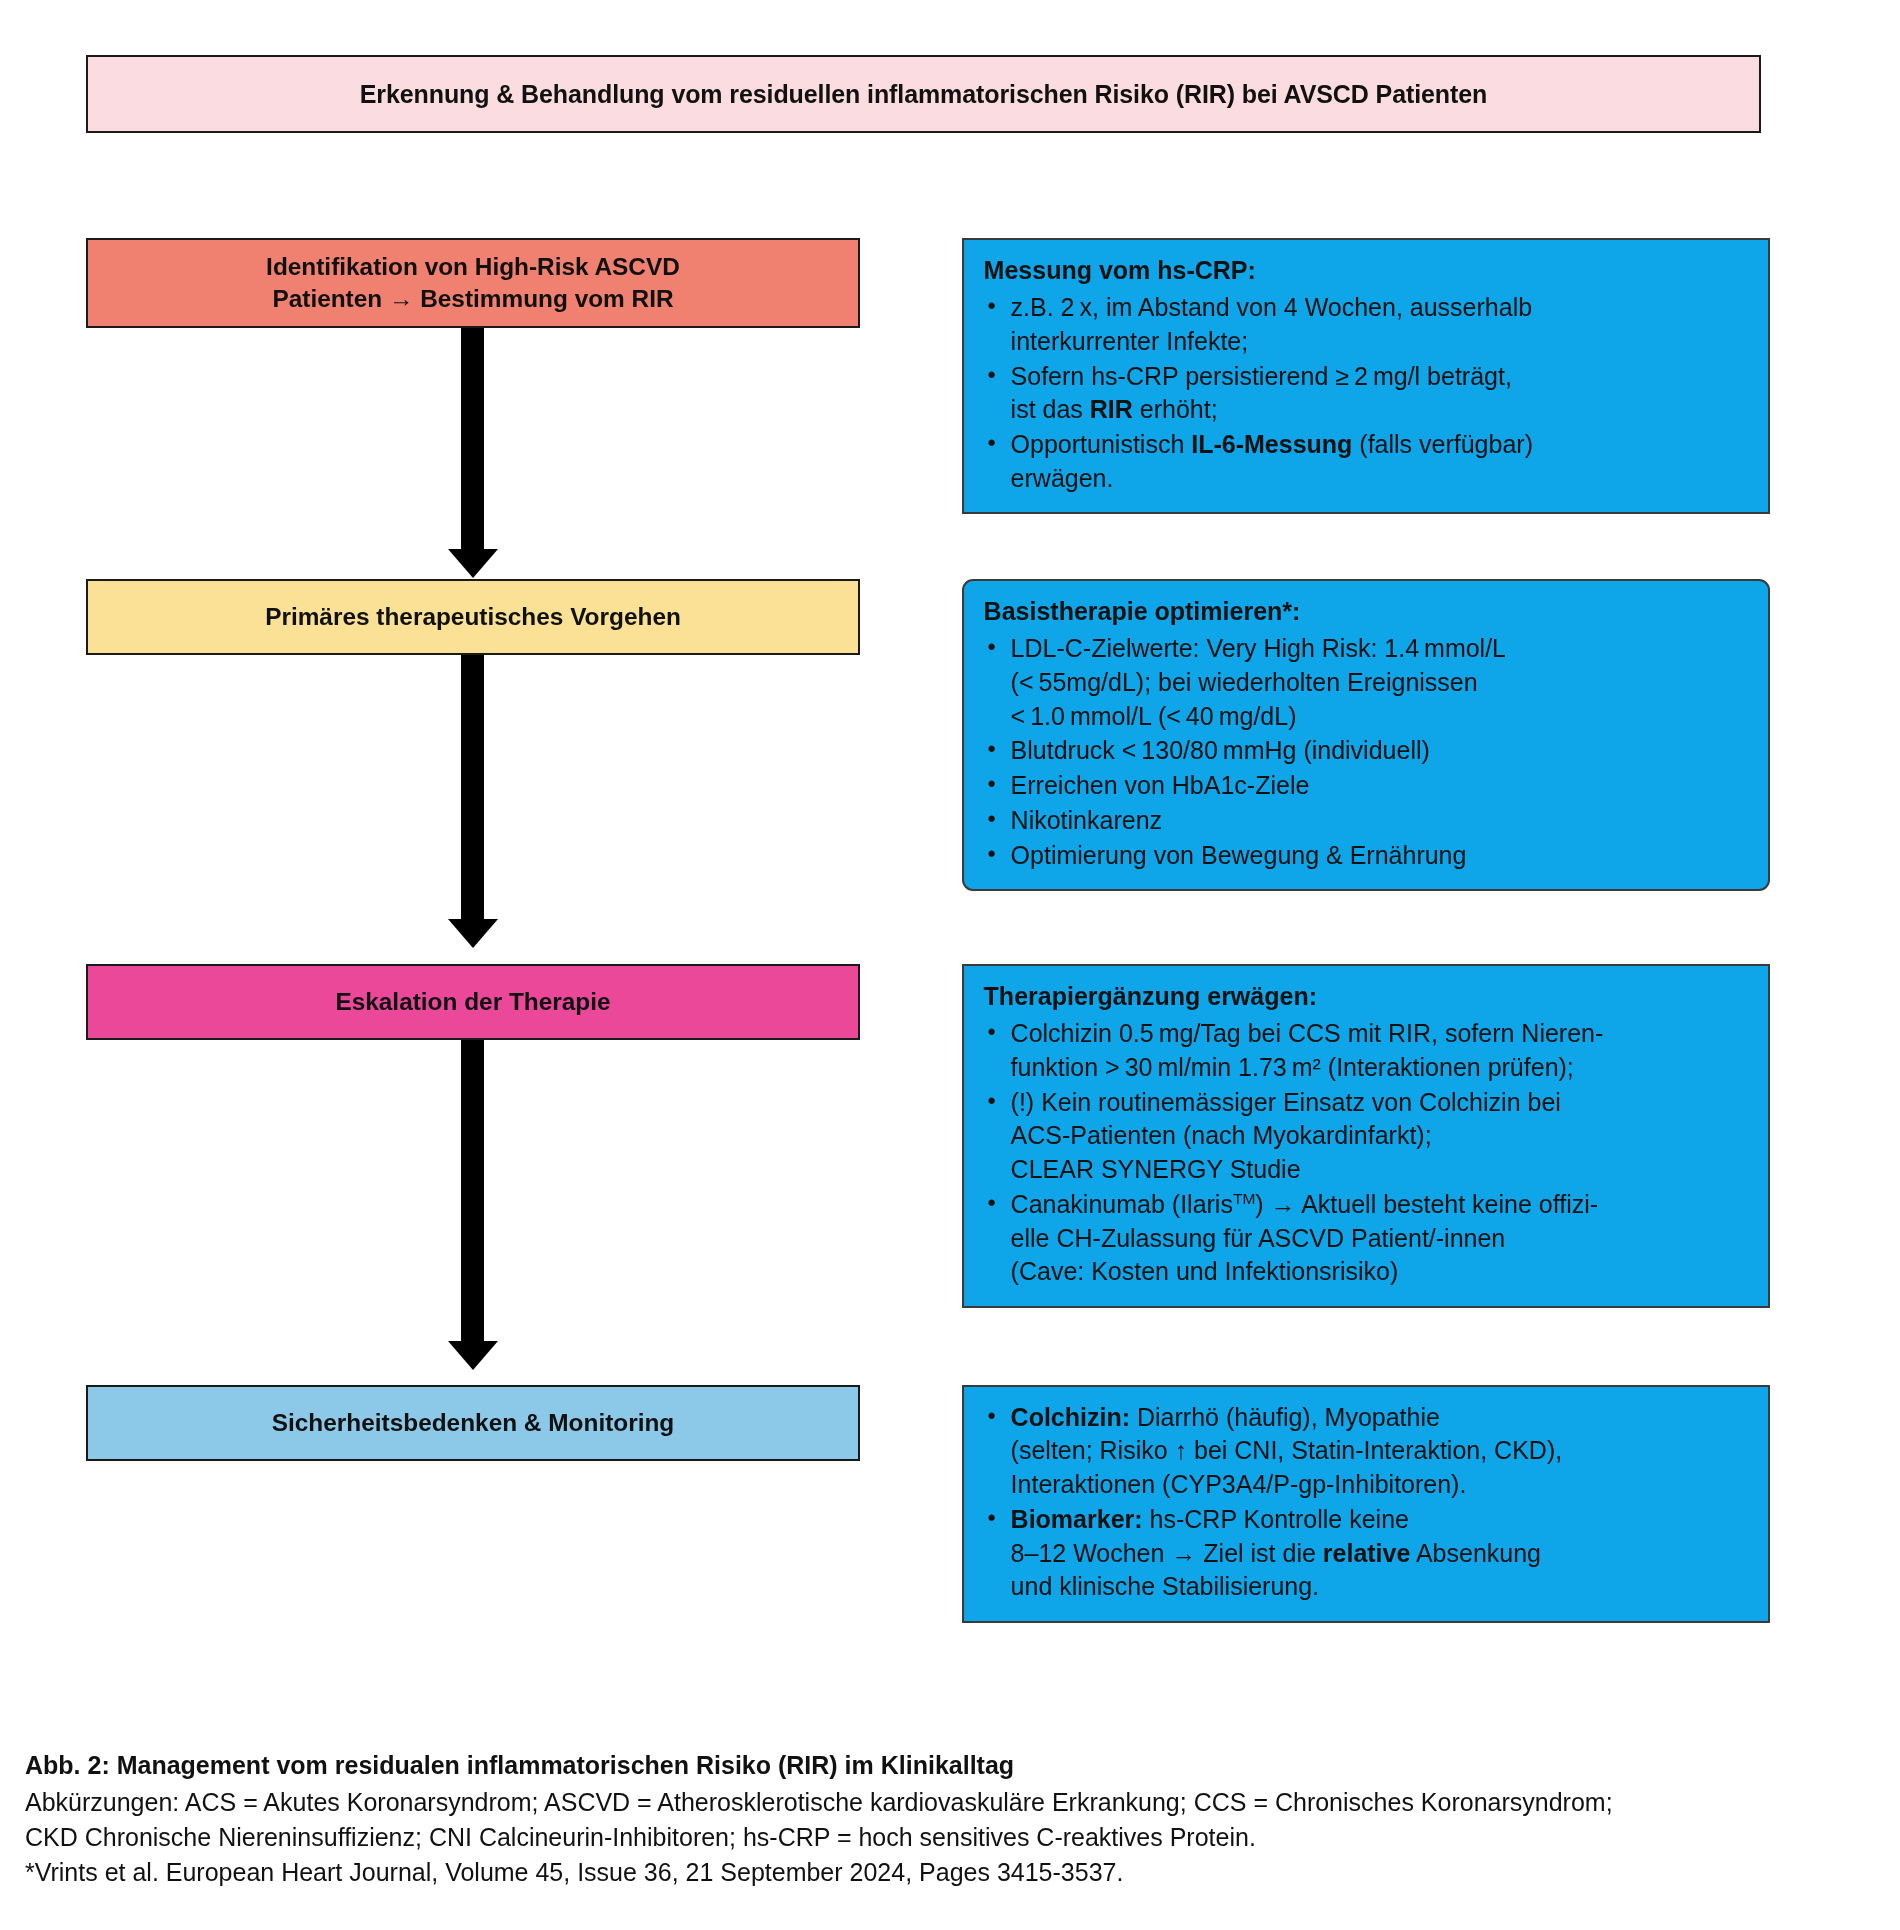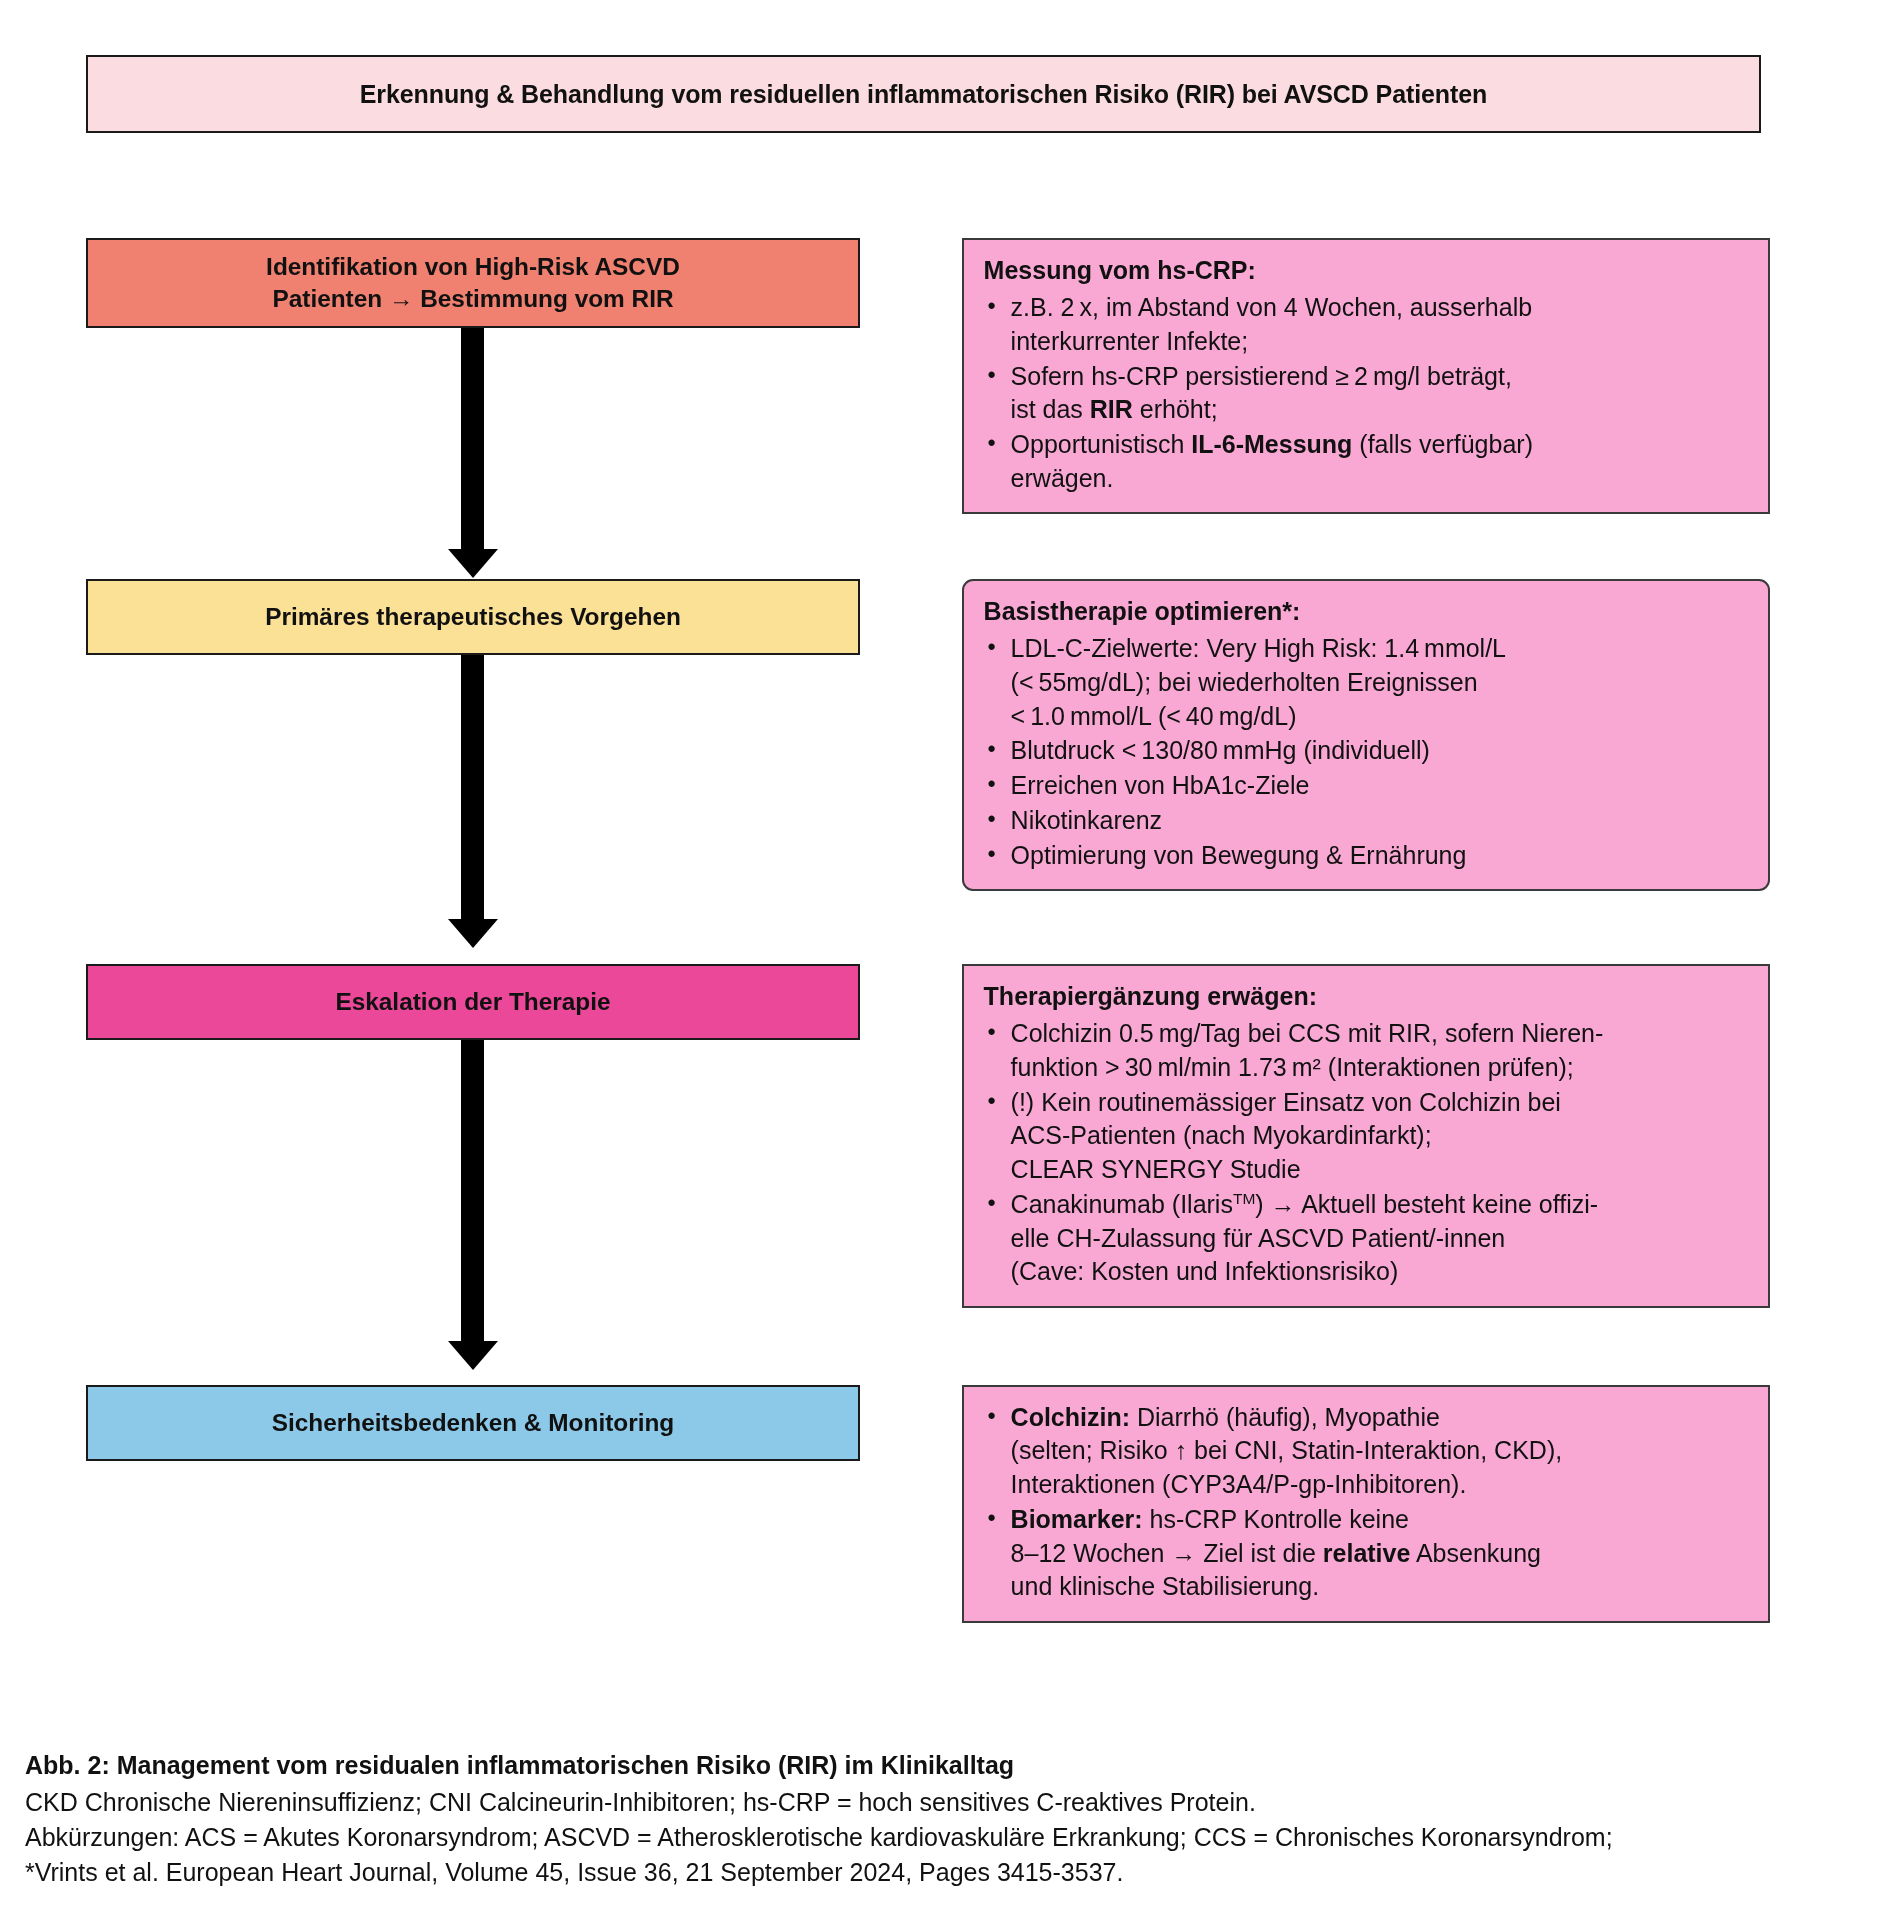--- a/index.html
+++ b/index.html
@@ -90,21 +90,21 @@
   #arrow-2 { top: 655px;  height: 267px; }
   #arrow-3 { top: 1040px; height: 304px; }
 
   
   .detail-panel {
     position: absolute;
     left: 962px;
     width: 808px;
     border: 2.9px solid #3a3a3a;
     box-sizing: border-box;
-    background: #f9a8d4;
+    background: #0ea5e9;
     padding: 13.7px 17.6px 15.6px 17.6px;
   }
   #panel-hscrp     { top: 238px; }
   #panel-basis     { top: 579px; border-radius: 11px; }
   #panel-therapie  { top: 964px; }
   #panel-safety    { top: 1385px; }
 
   .panel-heading {
     font-weight: bold;
     font-size: 25px;
@@ -262,19 +262,19 @@
       <li>
         <span class="bl"><span class="b">Biomarker:</span> <span>hs-CRP Kontrolle keine</span></span>
         <span class="bl">8–12 Wochen → Ziel ist die <span class="b">relative</span> Absenkung</span>
         <span class="bl">und klinische Stabilisierung.</span>
       </li>
     </ul>
   </div>
 
   <div class="caption">
     <div class="cap-title">Abb. 2: Management vom residualen inflammatorischen Risiko (RIR) im Klinikalltag</div>
+    <div class="cap-line">Abkürzungen: ACS = Akutes Koronarsyndrom; ASCVD = Atherosklerotische kardiovaskuläre Erkrankung; CCS = Chronisches Koronarsyndrom;</div>
     <div class="cap-line">CKD Chronische Niereninsuffizienz; CNI Calcineurin-Inhibitoren; hs-CRP = hoch sensitives C-reaktives Protein.</div>
-    <div class="cap-line">Abkürzungen: ACS = Akutes Koronarsyndrom; ASCVD = Atherosklerotische kardiovaskuläre Erkrankung; CCS = Chronisches Koronarsyndrom;</div>
     <div class="cap-line">*Vrints et al. European Heart Journal, Volume 45, Issue 36, 21 September 2024, Pages 3415-3537.</div>
   </div>
 
 </div>
 
 
 </body></html>

